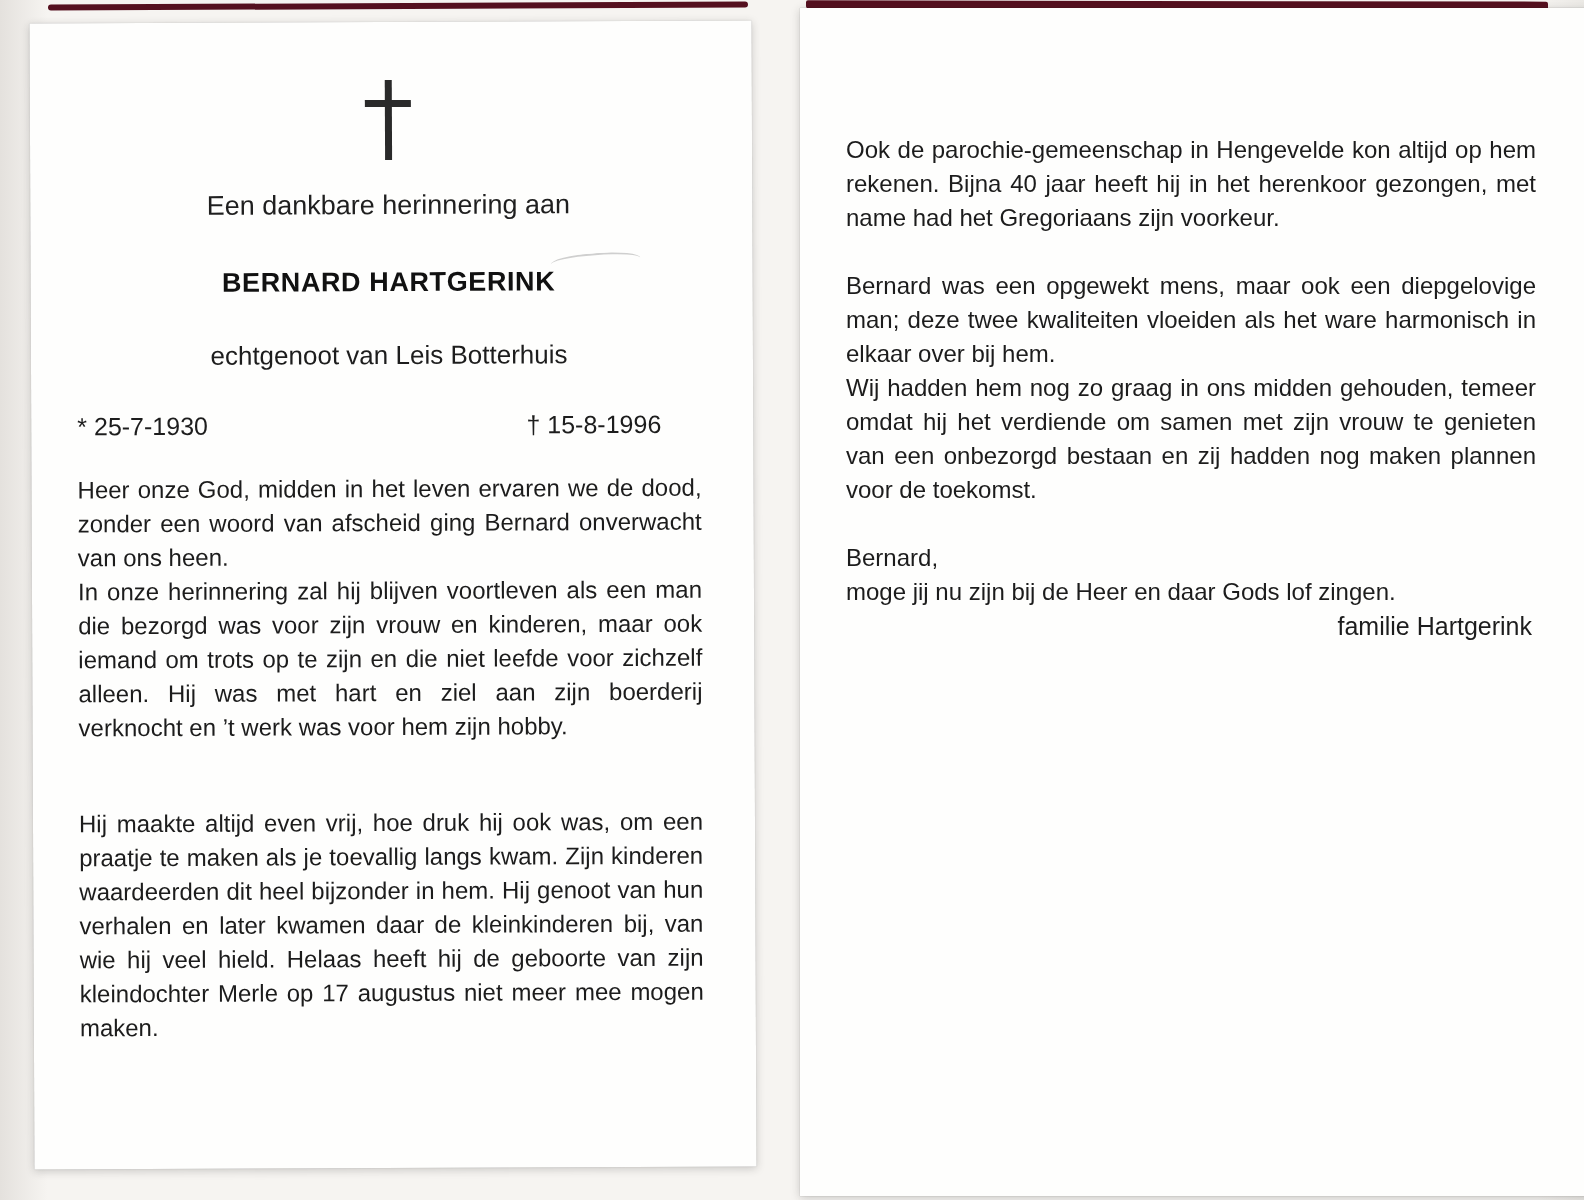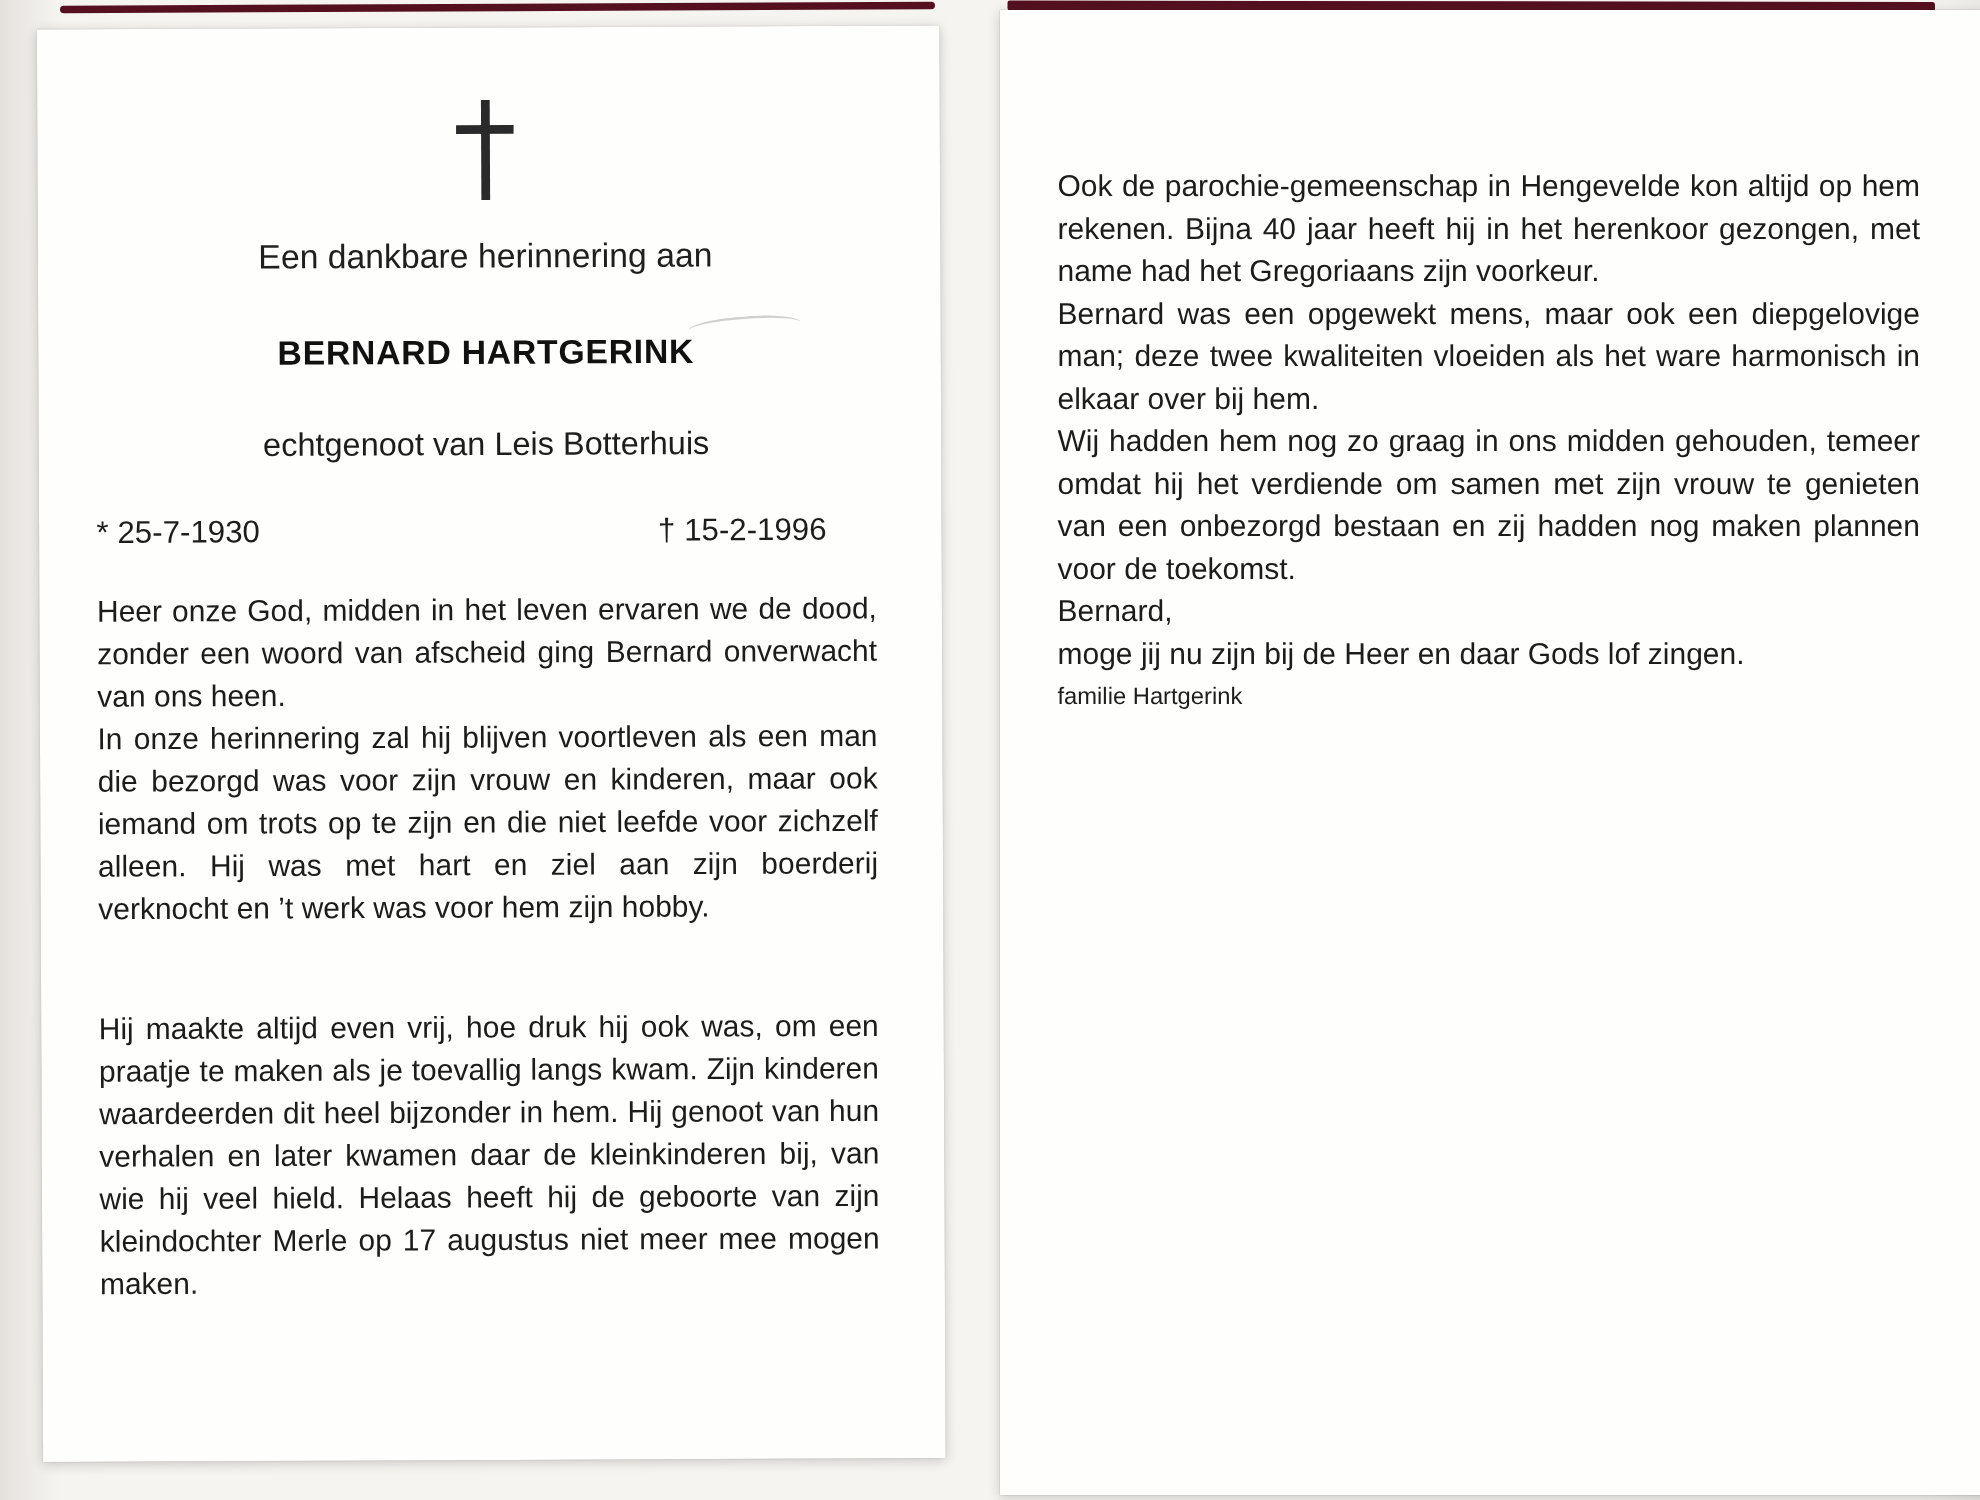--- a/index.html
+++ b/index.html
@@ -83,25 +83,26 @@
     padding-right: 40px;
     font-size: 25px;
   }
   .para {
     font-size: 24px;
     line-height: 34px;
     text-align: justify;
     color: #1c1c1c;
   }
   .page-left .para.first { margin-top: 32px; }
-  .gap    { }
+  .gap    { margin-top: 34px; }
   .gap-lg { margin-top: 62px; }
   .signature {
-    font-size: 19px;
+    font-size: 25px;
     line-height: 34px;
+    text-align: right;
     padding-right: 4px;
   }
   
   .smudge {
     position: absolute;
     left: 520px; top: 232px;
     width: 90px; height: 16px;
     border-top: 2px solid rgba(120,120,120,0.35);
     border-radius: 50%;
     transform: rotate(-4deg);
@@ -126,21 +127,21 @@
     <div class="smudge"></div>
 
     <div class="intro">Een dankbare herinnering aan</div>
 
     <div class="name">BERNARD HARTGERINK</div>
 
     <div class="spouse">echtgenoot van Leis Botterhuis</div>
 
     <div class="dates">
       <span>* 25-7-1930</span>
-      <span>† 15-2-1996</span>
+      <span>† 15-8-1996</span>
     </div>
 
     <p class="para first">Heer onze God, midden in het leven ervaren we de dood, zonder een woord van afscheid ging Bernard onverwacht van ons heen.</p>
 
     <p class="para">In onze herinnering zal hij blijven voortleven als een man die bezorgd was voor zijn vrouw en kinderen, maar ook iemand om trots op te zijn en die niet leefde voor zichzelf alleen. Hij was met hart en ziel aan zijn boerderij verknocht en ’t werk was voor hem zijn hobby.</p>
 
     <p class="para gap-lg">Hij maakte altijd even vrij, hoe druk hij ook was, om een praatje te maken als je toevallig langs kwam. Zijn kinderen waardeerden dit heel bijzonder in hem. Hij genoot van hun verhalen en later kwamen daar de kleinkinderen bij, van wie hij veel hield. Helaas heeft hij de geboorte van zijn kleindochter Merle op 17 augustus niet meer mee mogen maken.</p>
   </div>
 
   <div class="page page-right">

